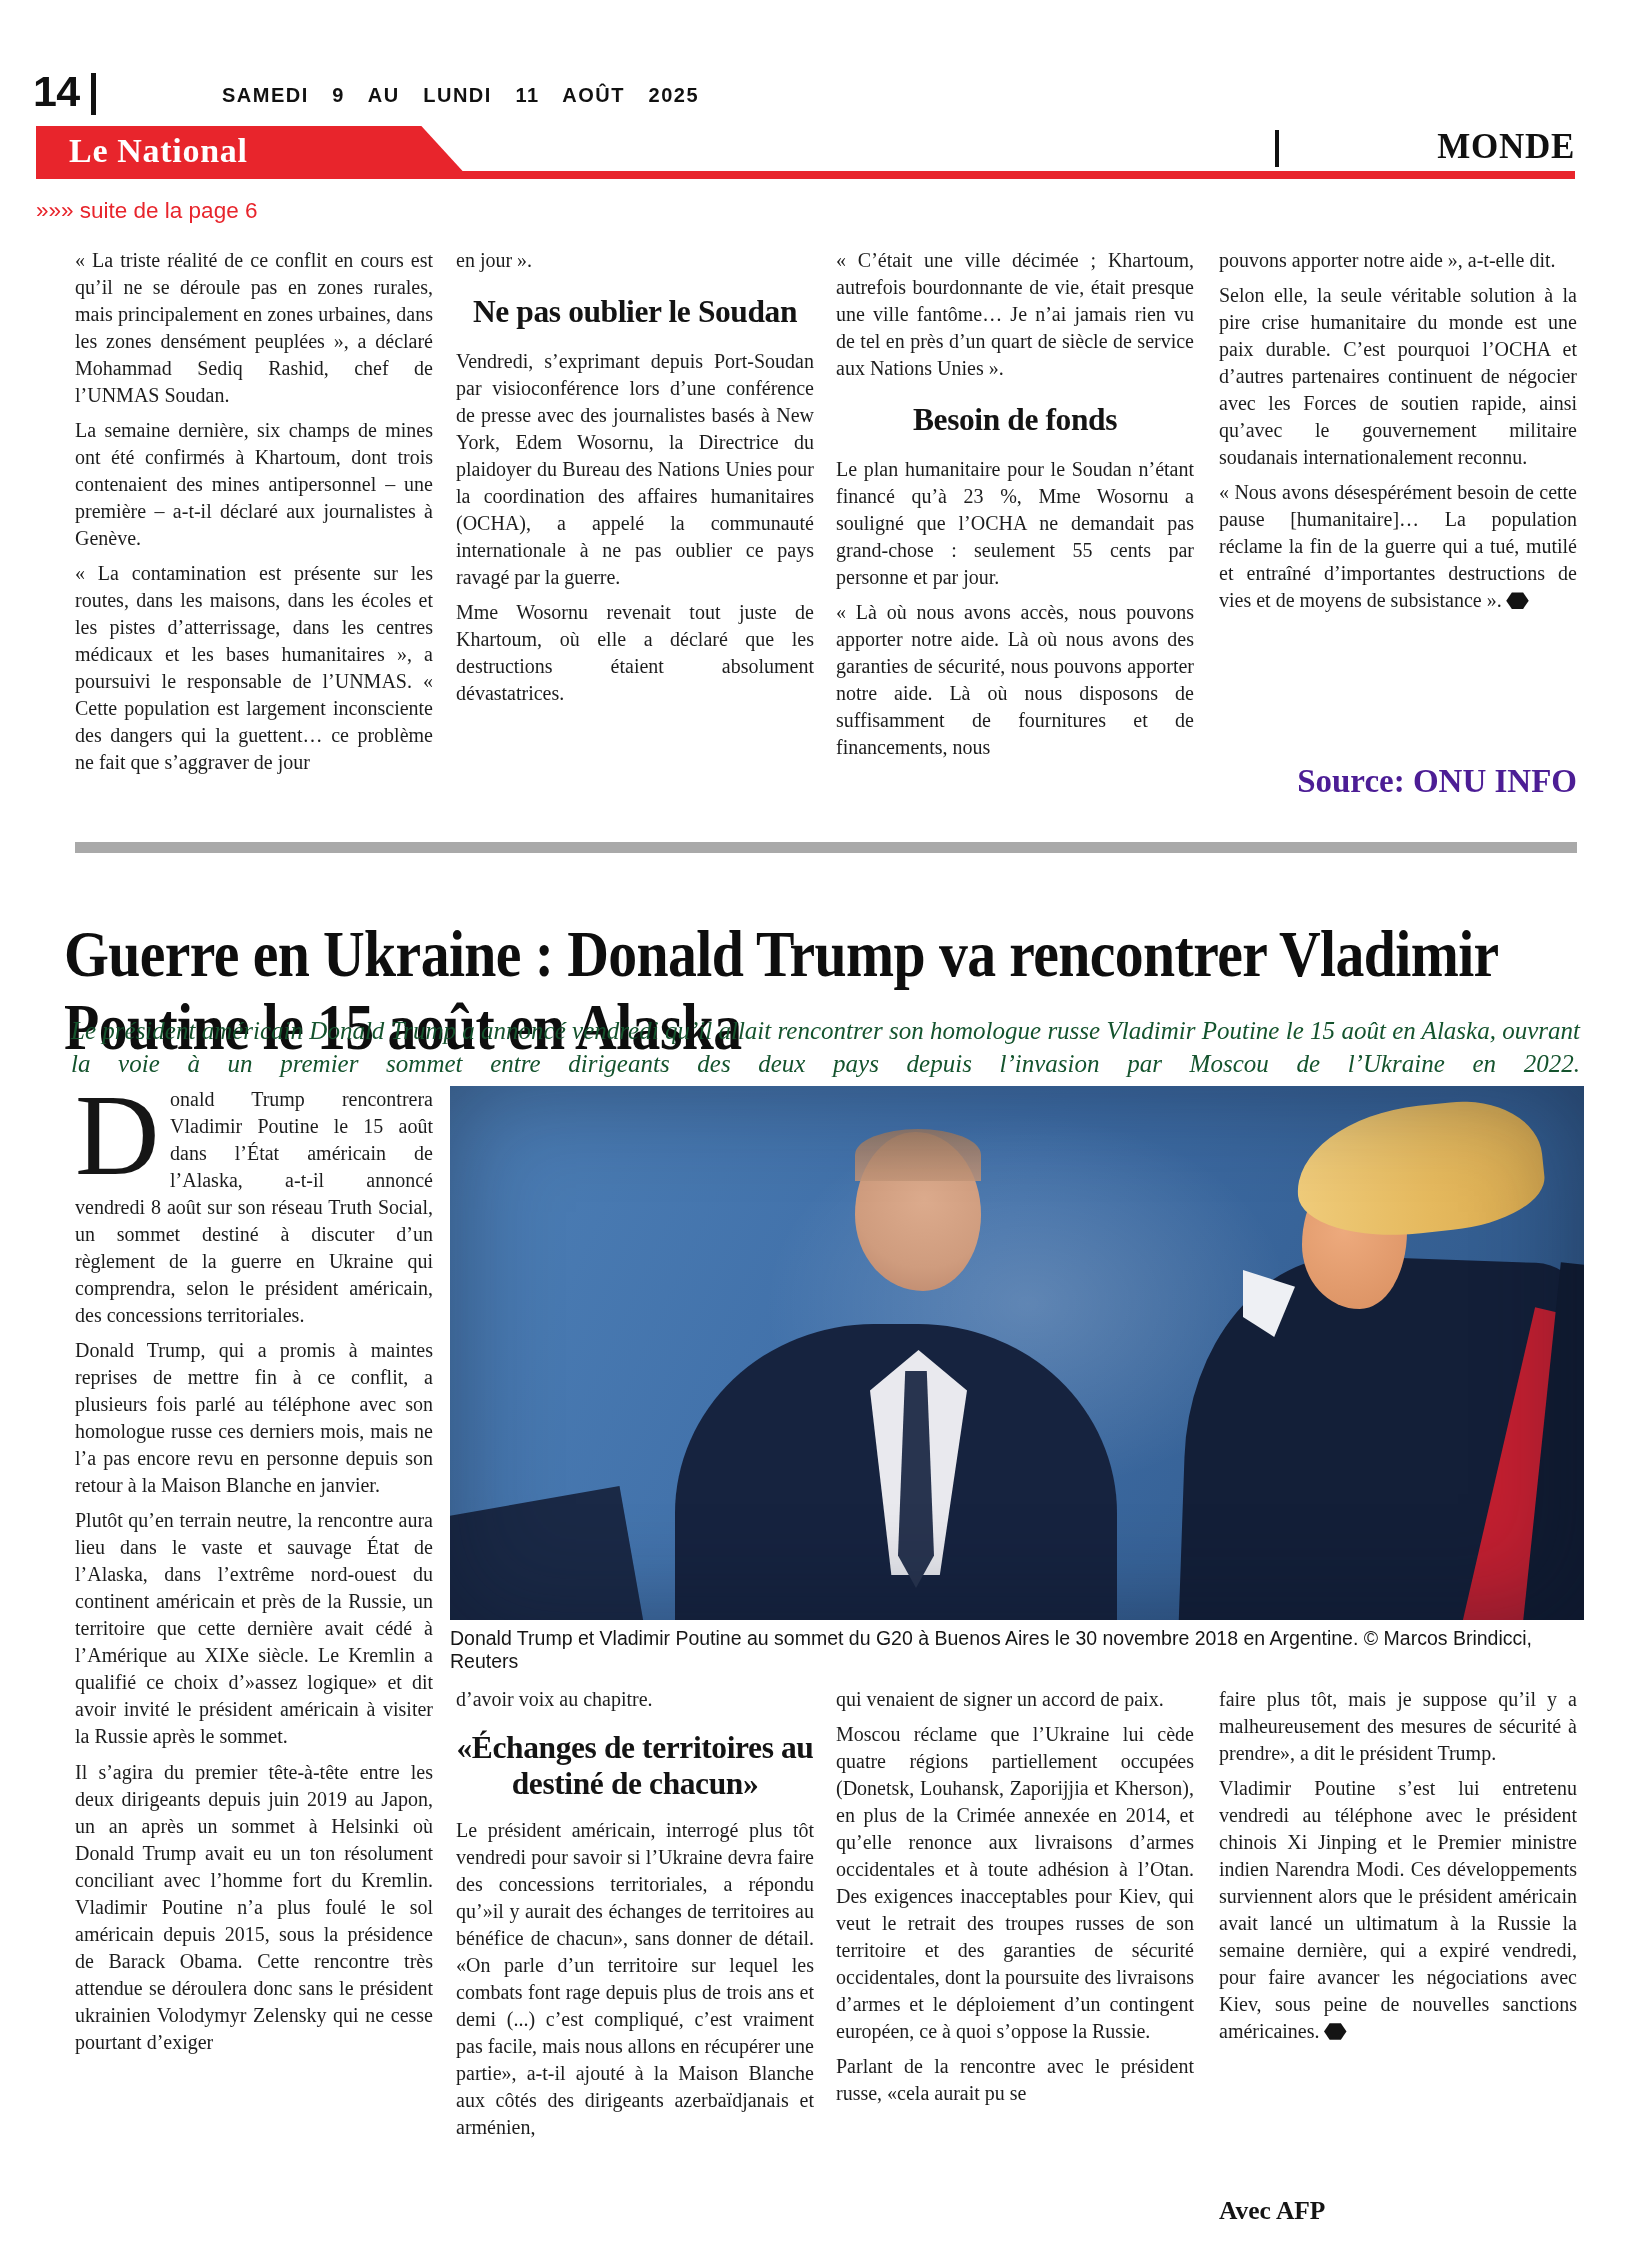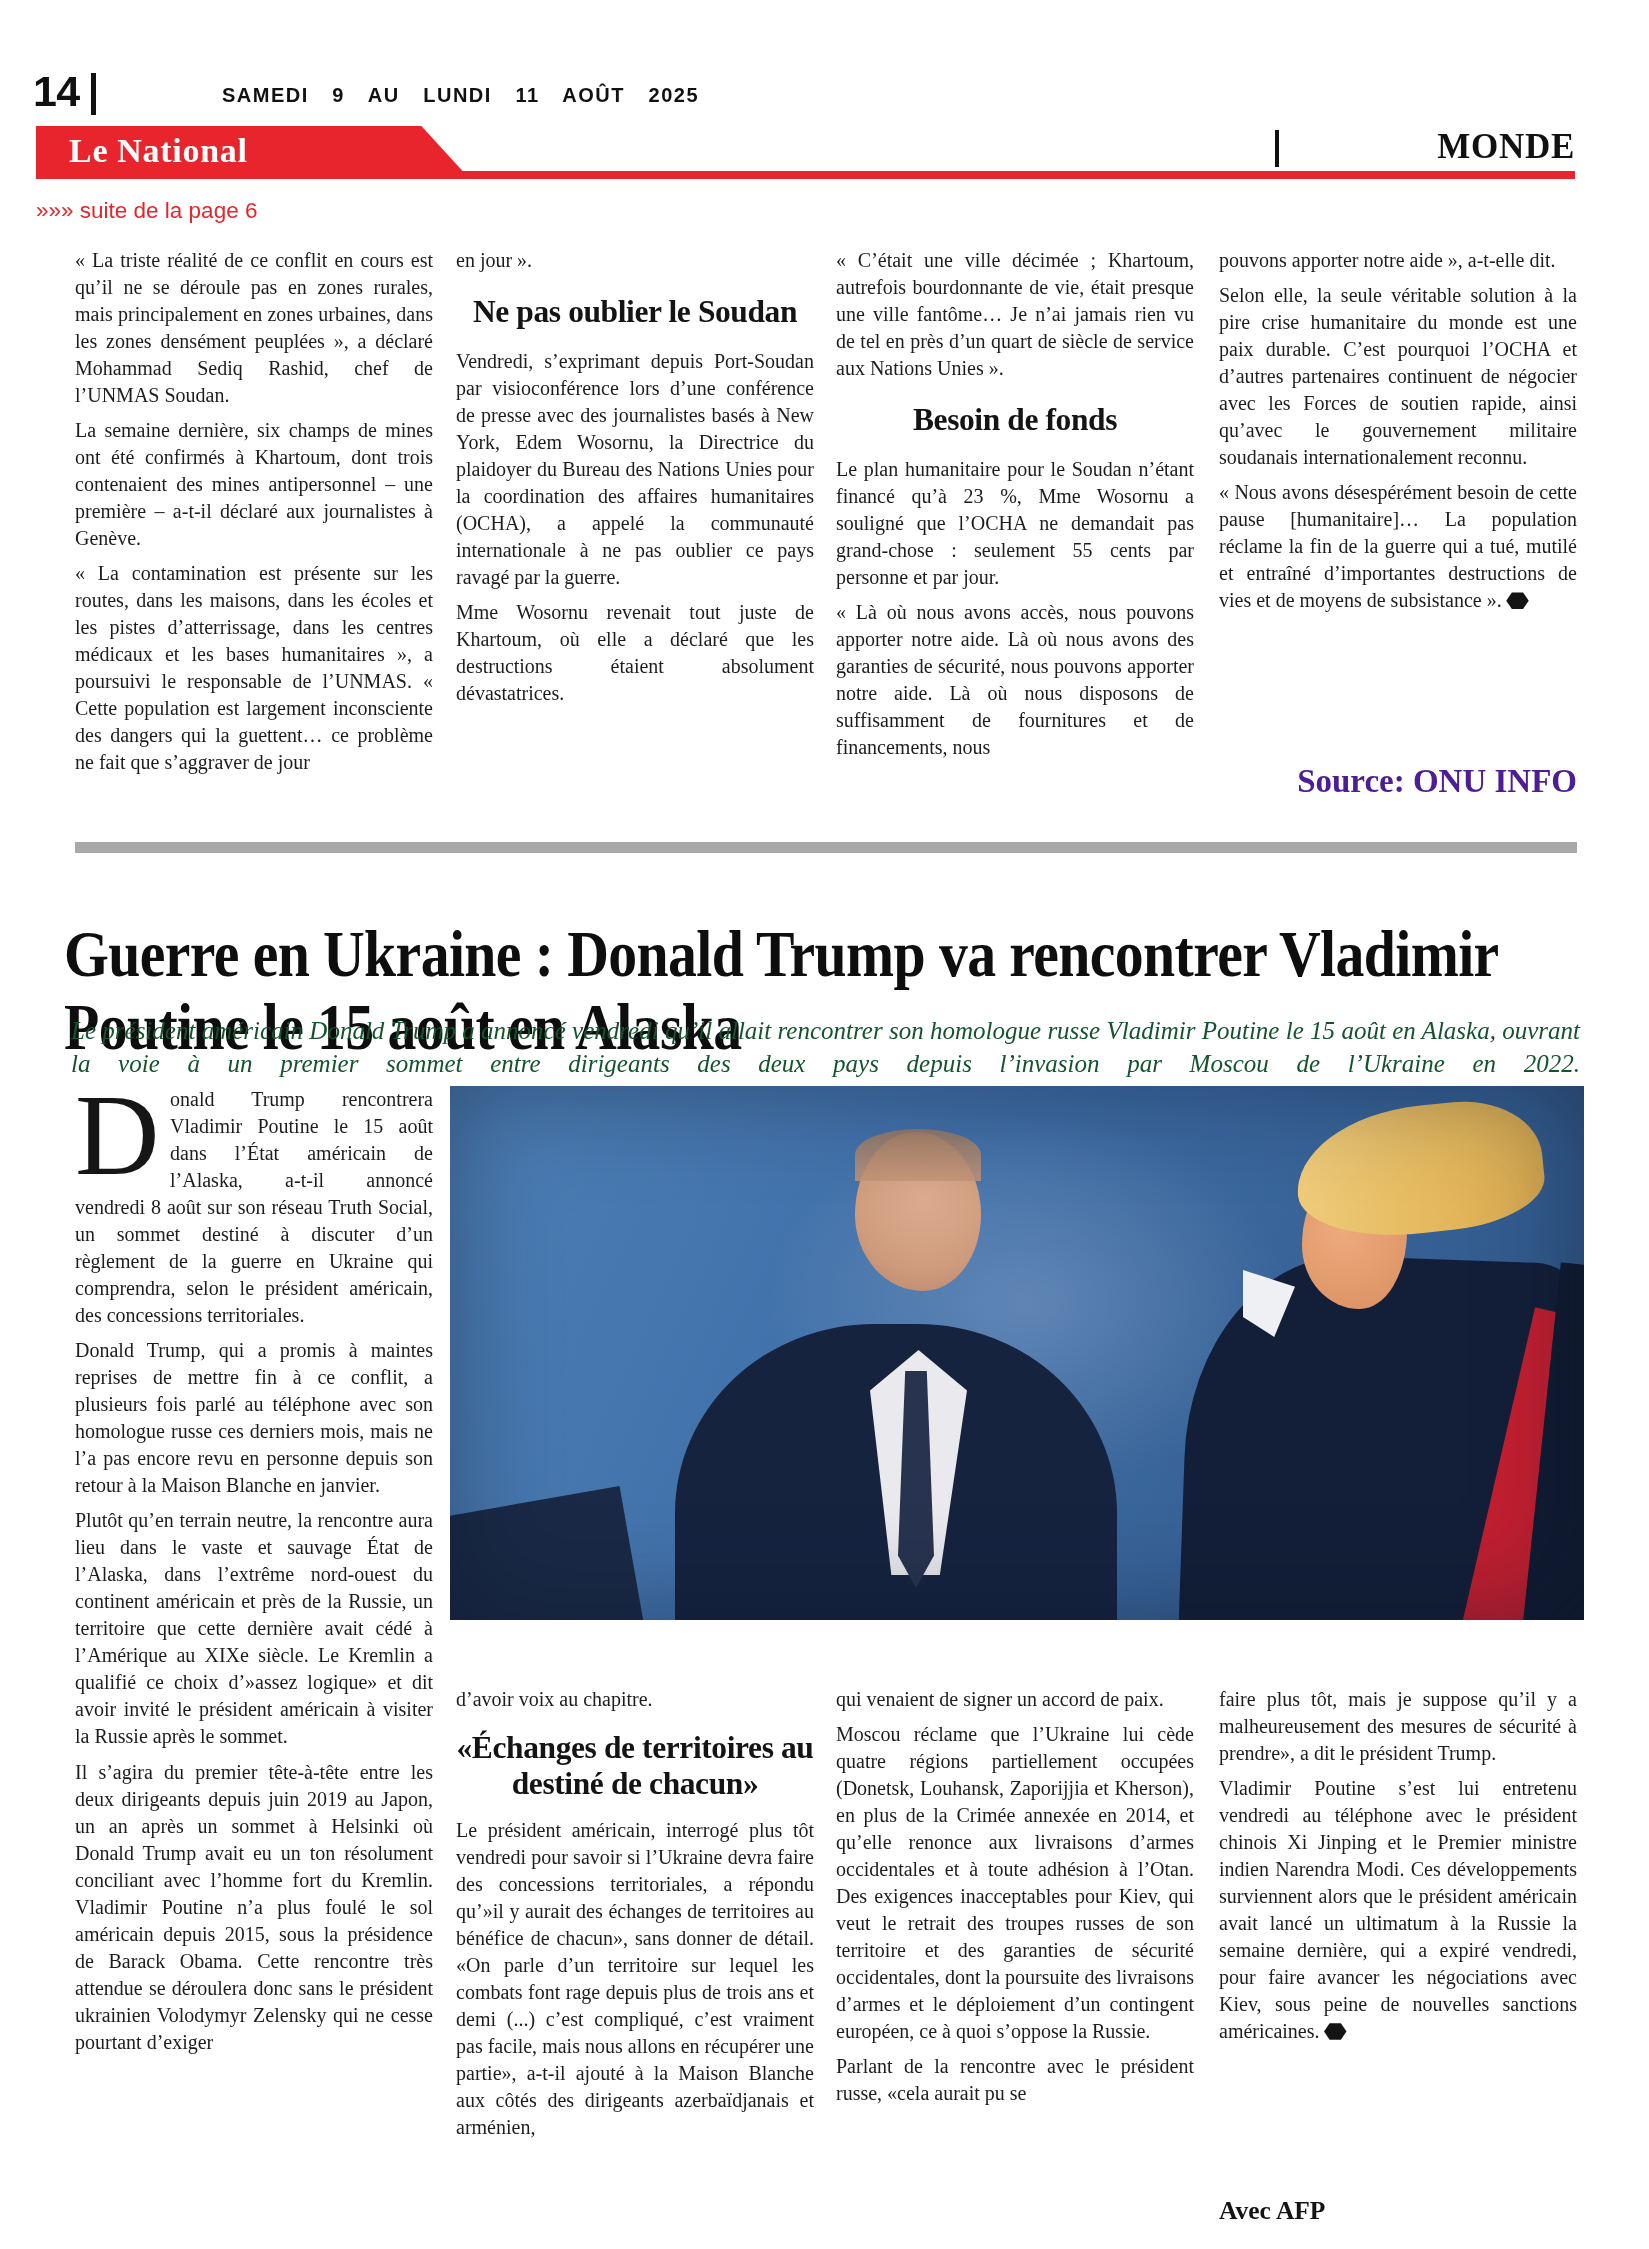--- a/index.html
+++ b/index.html
@@ -168,20 +168,21 @@
     <div class="putin-head"></div>
     <div class="putin-hair"></div>
     <div class="trump-body"></div>
     <div class="trump-collar"></div>
     <div class="trump-tie"></div>
     <div class="trump-arm"></div>
     <div class="trump-face"></div>
     <div class="trump-hair"></div>
     <div class="photo-vignette"></div>
   </figure>
+  <div class="caption">Donald Trump et Vladimir Poutine au sommet du G20 à Buenos Aires le 30 novembre 2018 en Argentine. © Marcos Brindicci, Reuters</div>
 
   <div class="body-col" style="left:456px; top:1686px;">
     <p>d’avoir voix au chapitre.</p>
     <h3 class="inner-head" style="margin:16.5px 0 15px 0;">«Échanges de territoires au destiné de chacun»</h3>
     <p>Le président américain, interrogé plus tôt vendredi pour savoir si l’Ukraine devra faire des concessions territoriales, a répondu qu’»il y aurait des échanges de territoires au bénéfice de chacun», sans donner de détail. «On parle d’un territoire sur lequel les combats font rage depuis plus de trois ans et demi (...) c’est compliqué, c’est vraiment pas facile, mais nous allons en récupérer une partie», a-t-il ajouté à la Maison Blanche aux côtés des dirigeants azerbaïdjanais et arménien,</p>
   </div>
 
   <div class="body-col" style="left:836px; top:1686px;">
     <p>qui venaient de signer un accord de paix.</p>
     <p>Moscou réclame que l’Ukraine lui cède quatre régions partiellement occupées (Donetsk, Louhansk, Zaporijjia et Kherson), en plus de la Crimée annexée en 2014, et qu’elle renonce aux livraisons d’armes occidentales et à toute adhésion à l’Otan. Des exigences inacceptables pour Kiev, qui veut le retrait des troupes russes de son territoire et des garanties de sécurité occidentales, dont la poursuite des livraisons d’armes et le déploiement d’un contingent européen, ce à quoi s’oppose la Russie.</p>

